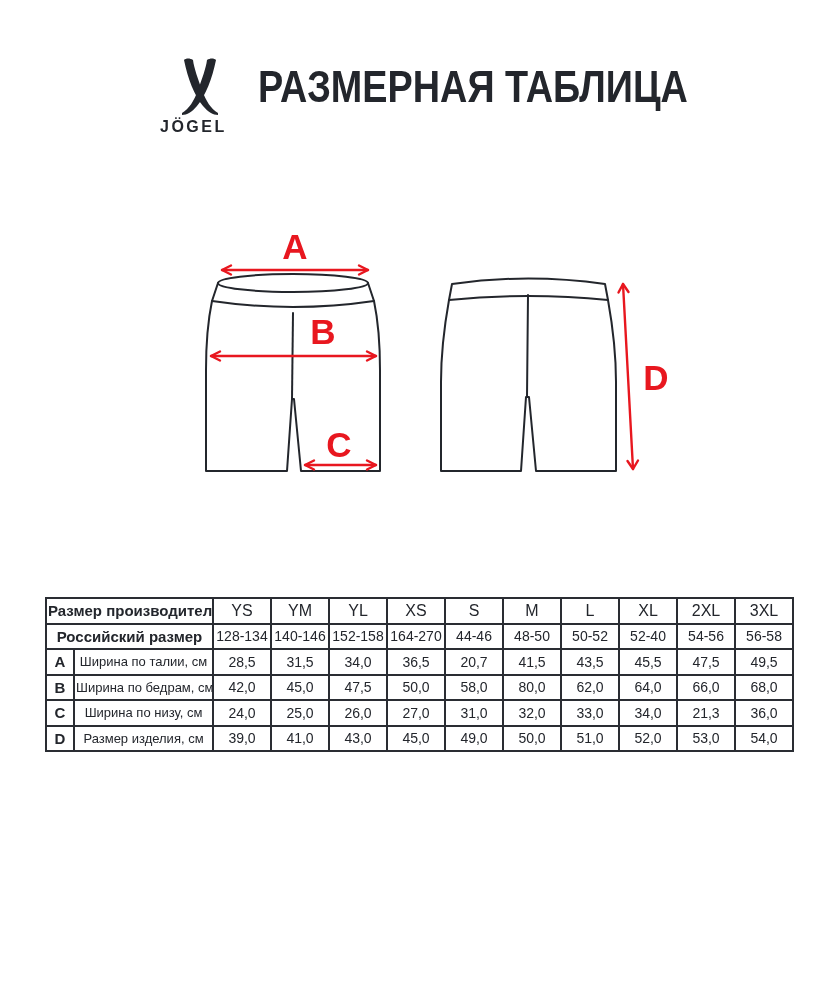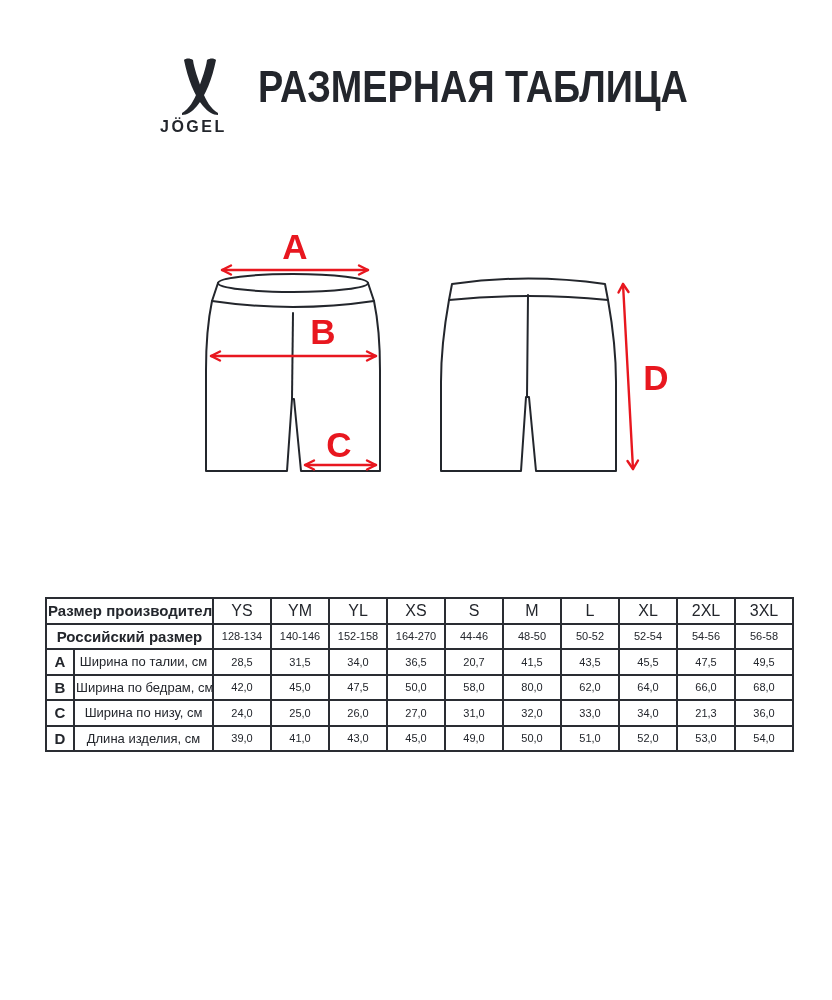--- a/index.html
+++ b/index.html
@@ -49,21 +49,21 @@
   td{
     border:2px solid var(--line);
     text-align:center;vertical-align:middle;
     height:25.5px;font-size:14px;padding:0 1px;
     overflow:hidden;white-space:nowrap;
   }
   td.hdr{font-weight:bold;font-size:15px;}
   td.letter{font-weight:bold;font-size:15px;}
   td.measure{font-size:13px;}
   td.size{font-size:16px;margin-left:36px;}
-  td.val{font-size:11px;}
+  td.val{font-size:14px;}
 </style>
 </head>
 <body>
 
 <div class="page">
 
   <svg class="logo-glyph" viewBox="180 56 42 62" aria-hidden="true">
     <path d="M184,60 C188,79 194,95 203,106 C208,112 213,115 218,115 L218,113 C211,109 206,101 202,90 C198,79 194,68 193,60 C190,58 186,58 184,60 Z"></path>
     <path d="M216,60 C212,79 206,95 197,106 C192,112 187,115 182,115 L182,113 C189,109 194,101 198,90 C202,79 206,68 207,60 C210,58 214,58 216,60 Z"></path>
   </svg>
@@ -135,21 +135,21 @@
           </tr>
           <tr>
             <td class="hdr" colspan="2">Российский размер</td>
             <td class="val">128-134</td>
             <td class="val">140-146</td>
             <td class="val">152-158</td>
             <td class="val">164-270</td>
             <td class="val">44-46</td>
             <td class="val">48-50</td>
             <td class="val">50-52</td>
-            <td class="val">52-54</td>
+            <td class="val">52-40</td>
             <td class="val">54-56</td>
             <td class="val">56-58</td>
           </tr>
           <tr>
             <td class="letter">A</td>
             <td class="measure">Ширина по талии, см</td>
             <td class="val">28,5</td>
             <td class="val">31,5</td>
             <td class="val">34,0</td>
             <td class="val">36,5</td>
@@ -183,21 +183,21 @@
             <td class="val">27,0</td>
             <td class="val">31,0</td>
             <td class="val">32,0</td>
             <td class="val">33,0</td>
             <td class="val">34,0</td>
             <td class="val">21,3</td>
             <td class="val">36,0</td>
           </tr>
           <tr>
             <td class="letter">D</td>
-            <td class="measure">Длина изделия, см</td>
+            <td class="measure">Размер изделия, см</td>
             <td class="val">39,0</td>
             <td class="val">41,0</td>
             <td class="val">43,0</td>
             <td class="val">45,0</td>
             <td class="val">49,0</td>
             <td class="val">50,0</td>
             <td class="val">51,0</td>
             <td class="val">52,0</td>
             <td class="val">53,0</td>
             <td class="val">54,0</td>

